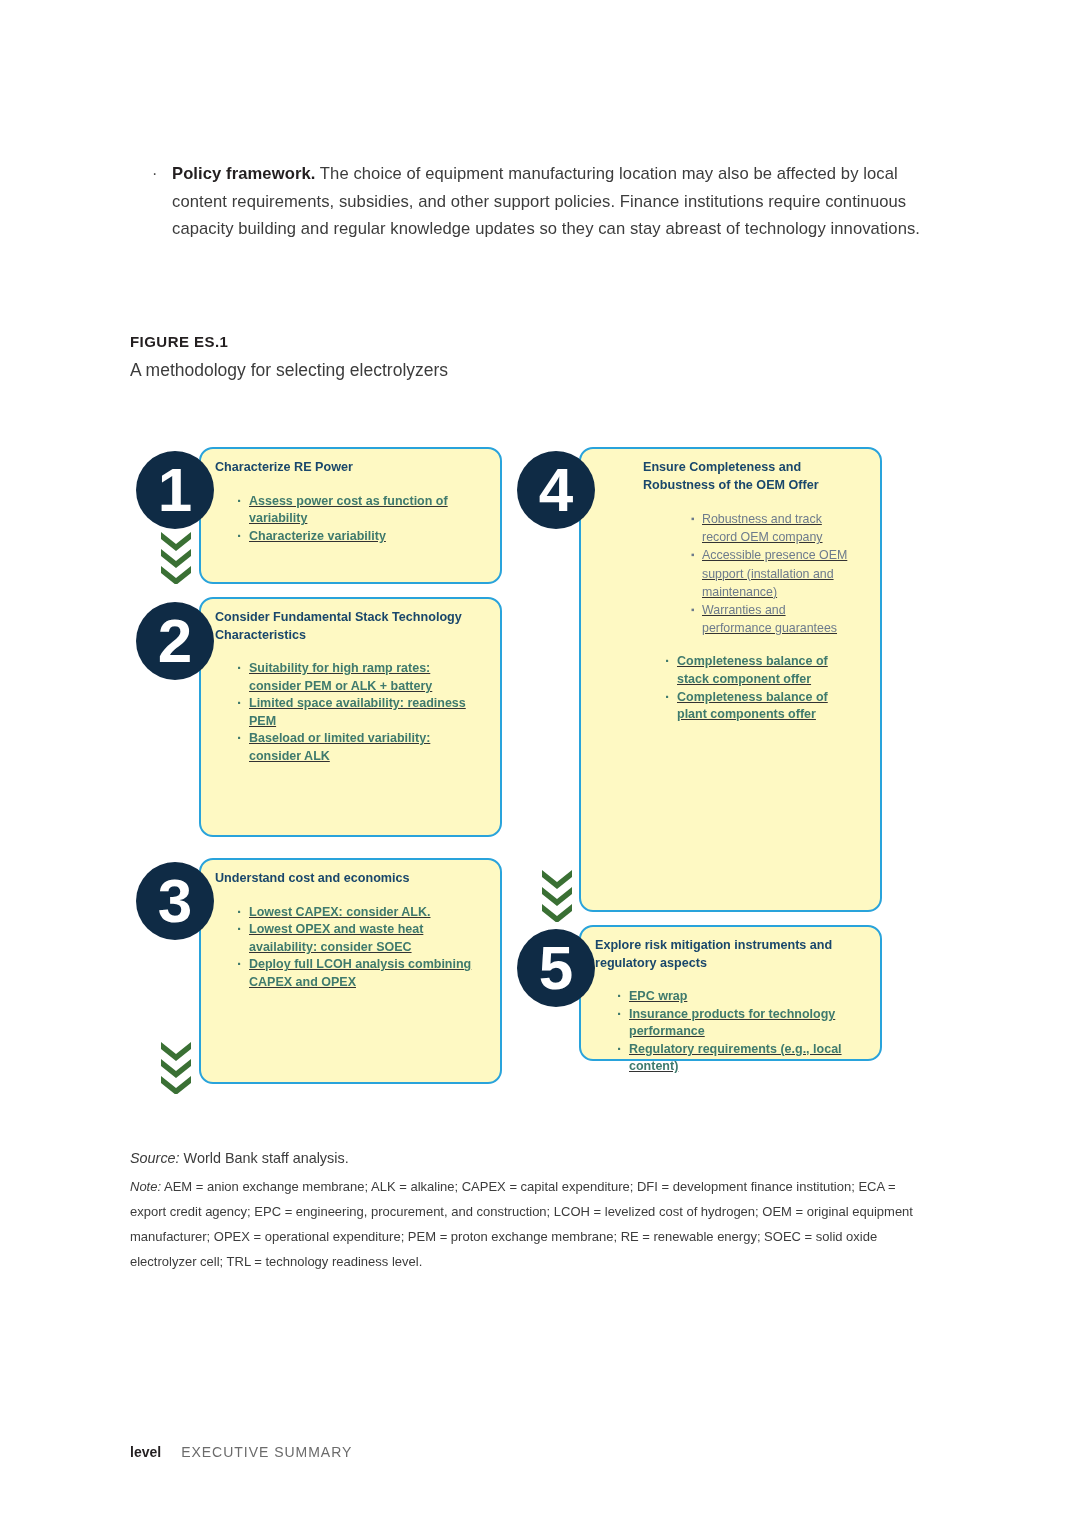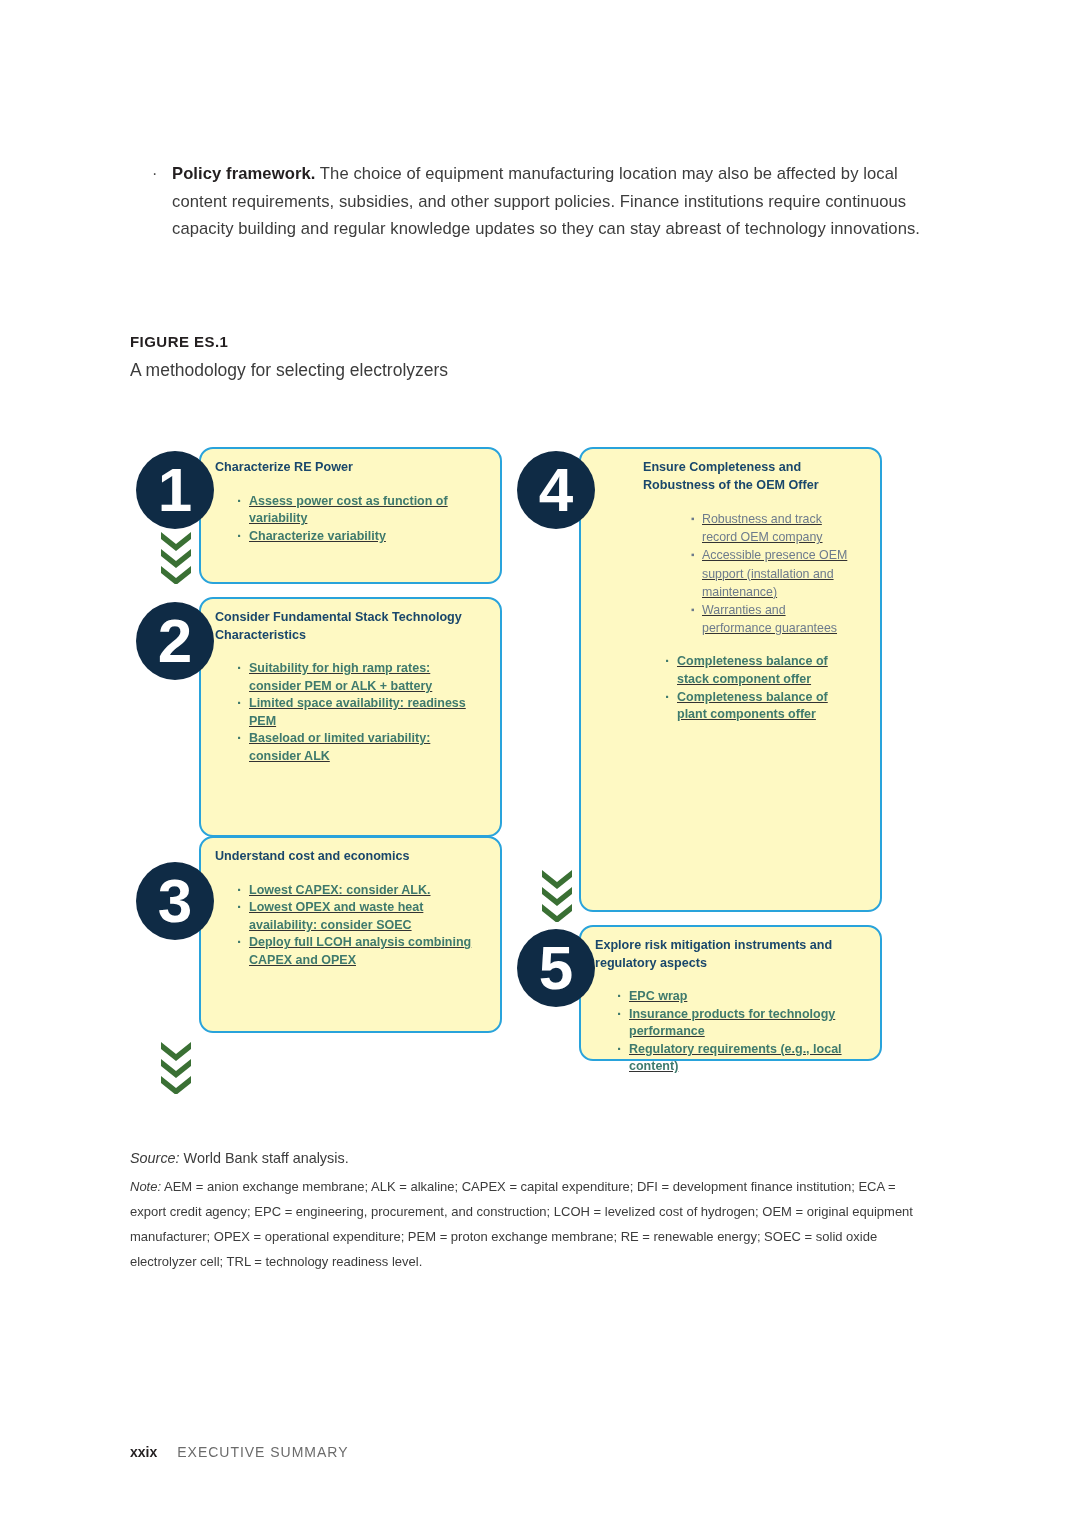--- a/index.html
+++ b/index.html
@@ -236,21 +236,21 @@
         <ul class="lvl2">
           <li style="color: rgb(63, 122, 109);">Suitability for high ramp rates: consider PEM or ALK + battery</li>
           <li style="color: rgb(63, 122, 109);">Limited space availability: readiness PEM</li>
           <li style="color: rgb(63, 122, 109);">Baseload or limited variability: consider ALK</li>
         </ul>
       </div>
     </div>
     <div class="num-circle" style="left: 136px; top: 602px; width: 78px; height: 78px; line-height: 78px; background: rgb(15, 43, 69);">
       <span style="line-height: 78px;">2</span>
     </div>
-    <div class="card" style="left: 199px; top: 836px; width: 303px; height: 197px; border-color: rgb(41, 163, 219);">
+    <div class="card" style="left: 199px; top: 858px; width: 303px; height: 226px; border-color: rgb(41, 163, 219);">
       <div class="card-inner">
         <div class="c-title" style="color: rgb(25, 71, 107);">Understand cost and economics</div>
         <ul class="lvl2">
           <li style="color: rgb(63, 122, 109);">Lowest CAPEX: consider ALK.</li>
           <li style="color: rgb(63, 122, 109);">Lowest OPEX and waste heat availability: consider SOEC</li>
           <li style="color: rgb(63, 122, 109);">Deploy full LCOH analysis combining CAPEX and OPEX</li>
         </ul>
       </div>
     </div>
     <div class="num-circle" style="left: 136px; top: 862px; width: 78px; height: 78px; line-height: 78px; background: rgb(15, 43, 69);">
@@ -299,15 +299,15 @@
   </div>
 
 <div class="src">
   <i>Source:</i><span> World Bank staff analysis.</span>
 </div>
 <div class="note">
   <i>Note:</i><span> AEM = anion exchange membrane; ALK = alkaline; CAPEX = capital expenditure; DFI = development finance institution; ECA = export credit agency; EPC = engineering, procurement, and construction; LCOH = levelized cost of hydrogen; OEM = original equipment manufacturer; OPEX = operational expenditure; PEM = proton exchange membrane; RE = renewable energy; SOEC = solid oxide electrolyzer cell; TRL = technology readiness level.</span>
 </div>
 
 <div class="footer">
-  <div class="folio">xxix</div>
+  <div class="folio">level</div>
   <div class="running-head">EXECUTIVE SUMMARY</div>
 </div>
 
 </body></html>

